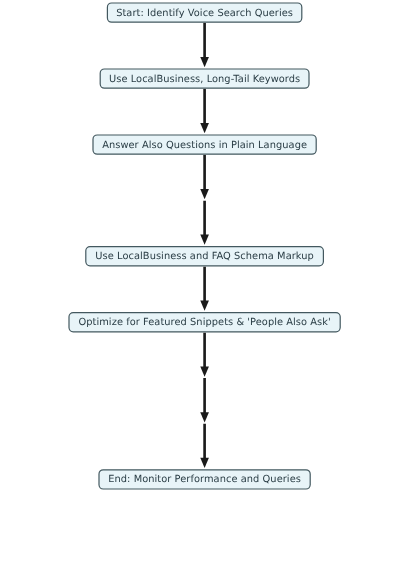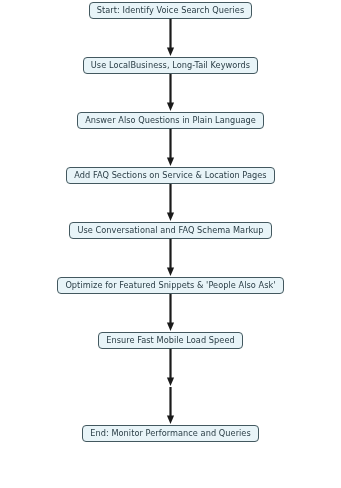--- a/index.html
+++ b/index.html
@@ -80,48 +80,46 @@
 
   <div class="node">Answer Also Questions in Plain Language</div>
 
   <div class="connector">
     <svg width="11" height="38" viewBox="0 0 11 38" aria-hidden="true">
       <line x1="5.5" y1="0" x2="5.5" y2="30" stroke="#1a1a1a" stroke-width="2.2"></line>
       <polygon points="5.5,37 1.9,28.5 9.1,28.5" fill="#1a1a1a"></polygon>
     </svg>
   </div>
 
-  <div class="node">Add FAQ Sections on Service &amp; Location Pages</div>
 
   <div class="connector">
     <svg width="11" height="38" viewBox="0 0 11 38" aria-hidden="true">
       <line x1="5.5" y1="0" x2="5.5" y2="30" stroke="#1a1a1a" stroke-width="2.2"></line>
       <polygon points="5.5,37 1.9,28.5 9.1,28.5" fill="#1a1a1a"></polygon>
     </svg>
   </div>
 
-  <div class="node">Use Conversational and FAQ Schema Markup</div>
+  <div class="node">Use LocalBusiness and FAQ Schema Markup</div>
 
   <div class="connector">
     <svg width="11" height="38" viewBox="0 0 11 38" aria-hidden="true">
       <line x1="5.5" y1="0" x2="5.5" y2="30" stroke="#1a1a1a" stroke-width="2.2"></line>
       <polygon points="5.5,37 1.9,28.5 9.1,28.5" fill="#1a1a1a"></polygon>
     </svg>
   </div>
 
   <div class="node">Optimize for Featured Snippets &amp; 'People Also Ask'</div>
 
   <div class="connector">
     <svg width="11" height="38" viewBox="0 0 11 38" aria-hidden="true">
       <line x1="5.5" y1="0" x2="5.5" y2="30" stroke="#1a1a1a" stroke-width="2.2"></line>
       <polygon points="5.5,37 1.9,28.5 9.1,28.5" fill="#1a1a1a"></polygon>
     </svg>
   </div>
 
-  <div class="node">Ensure Fast Mobile Load Speed</div>
 
   <div class="connector">
     <svg width="11" height="38" viewBox="0 0 11 38" aria-hidden="true">
       <line x1="5.5" y1="0" x2="5.5" y2="30" stroke="#1a1a1a" stroke-width="2.2"></line>
       <polygon points="5.5,37 1.9,28.5 9.1,28.5" fill="#1a1a1a"></polygon>
     </svg>
   </div>
 
 
   <div class="connector">

